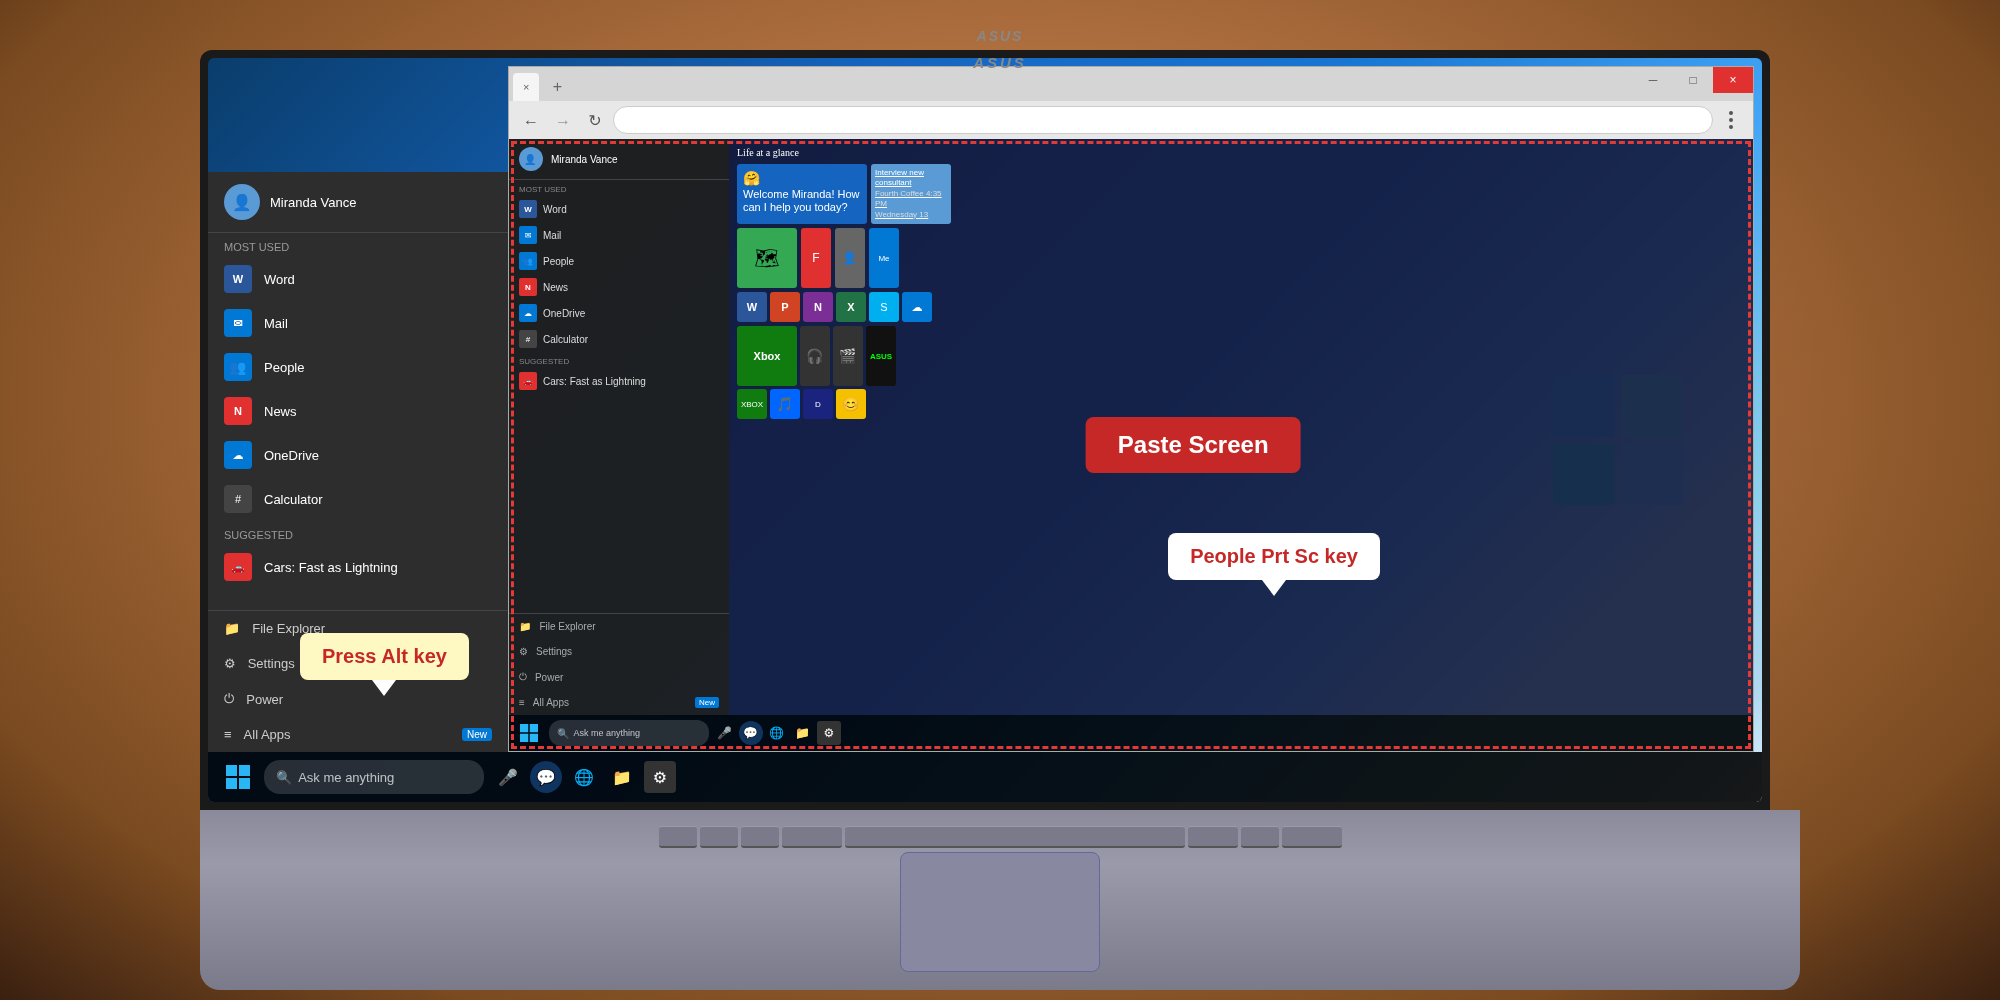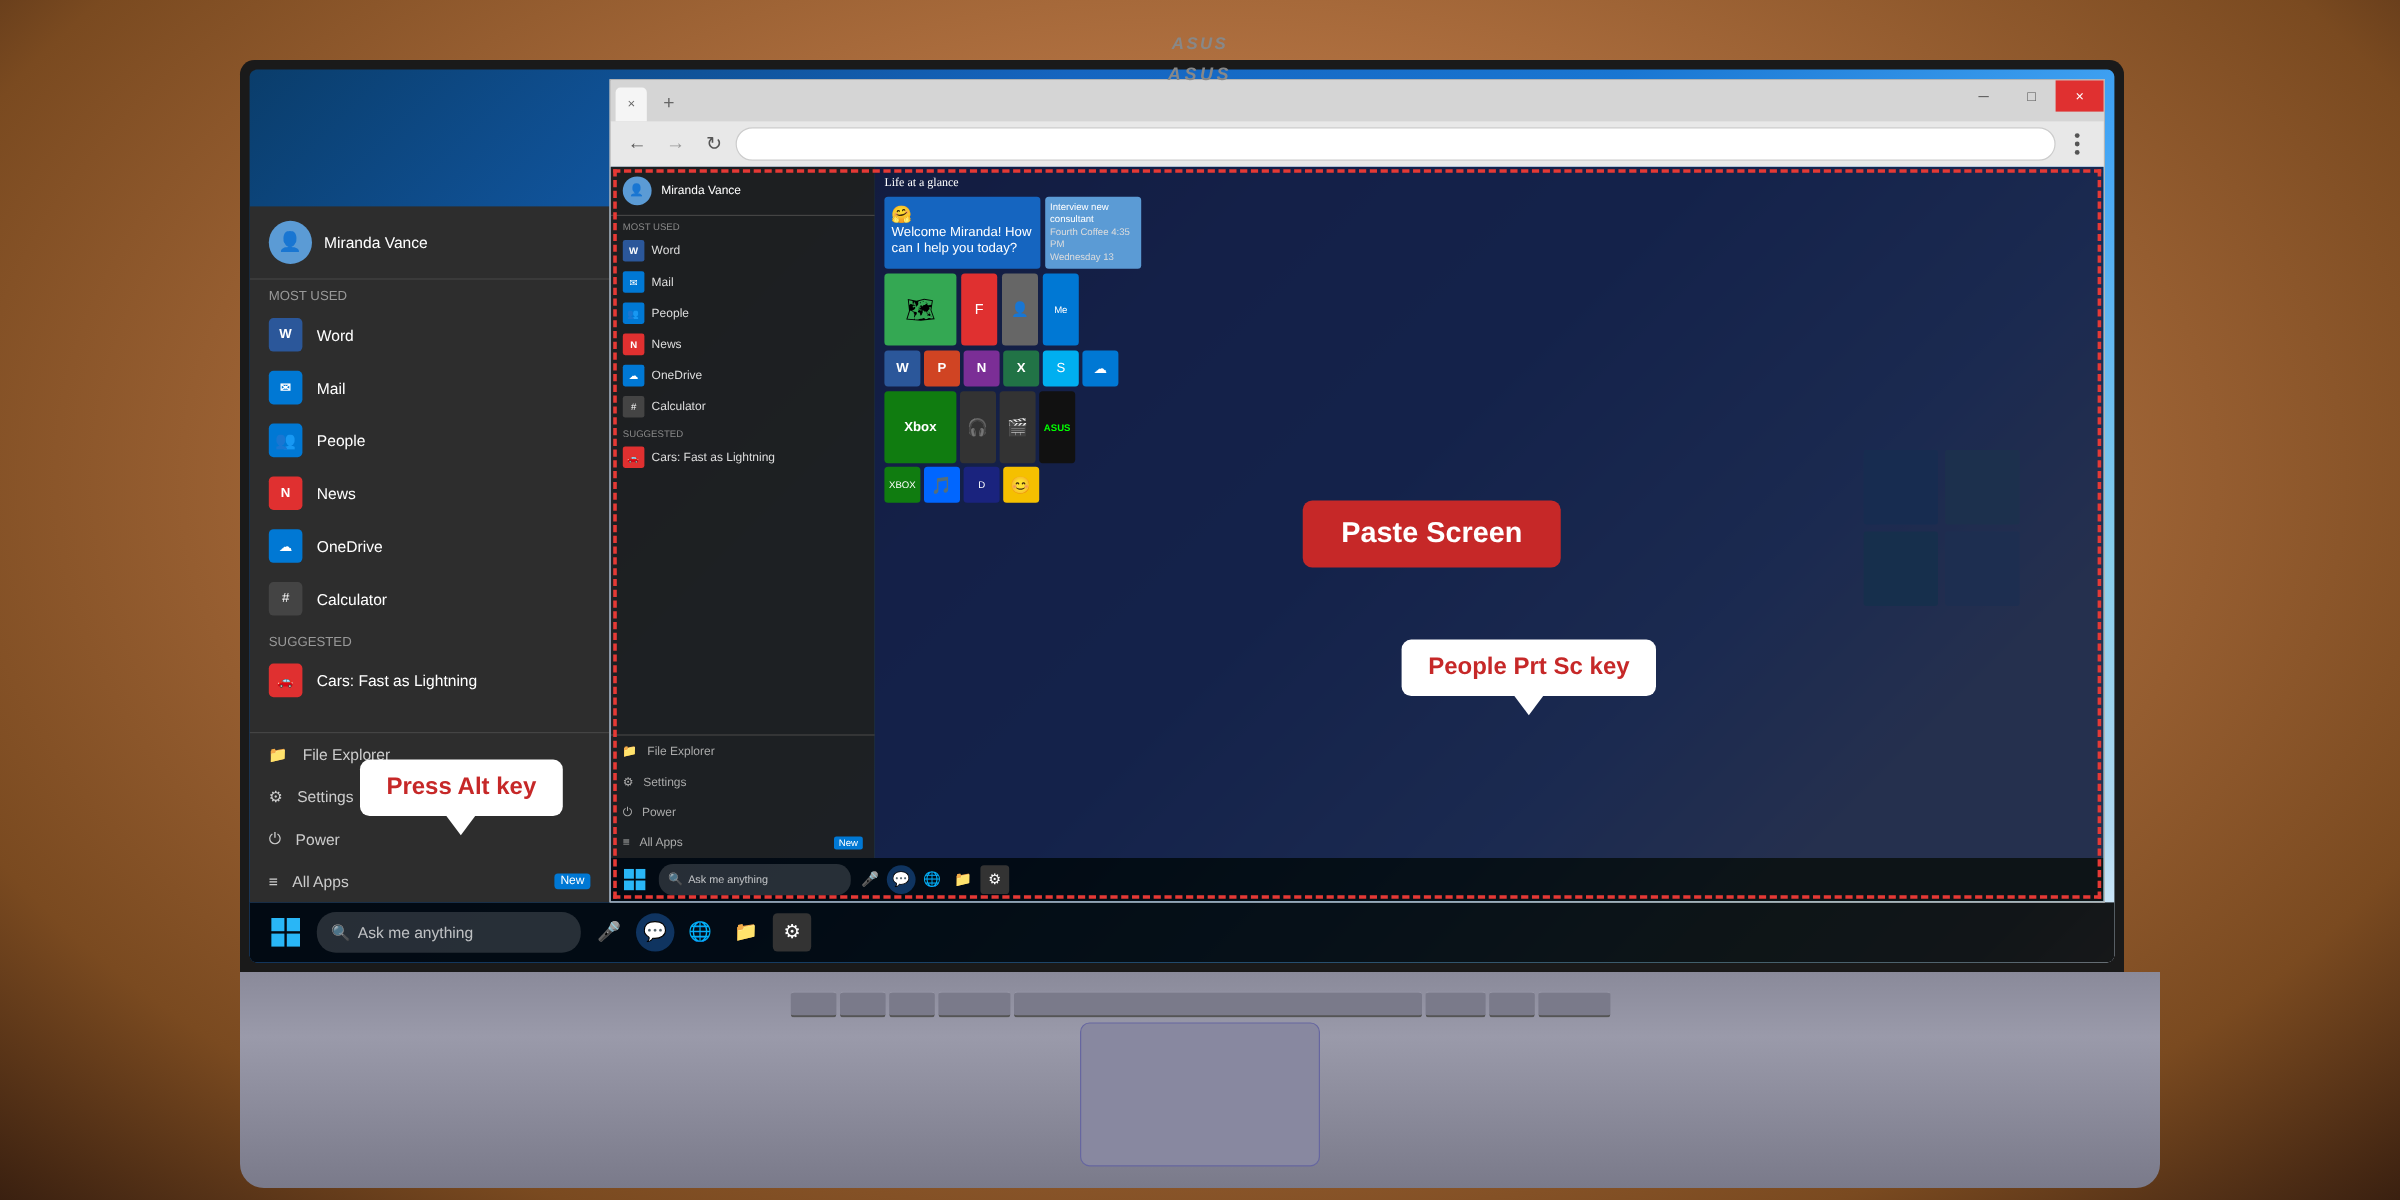--- a/index.html
+++ b/index.html
@@ -339,21 +339,21 @@
         <div style="position:absolute; top:0; left:220px; right:0; bottom:36px; background:rgba(20,20,50,0.85); padding:8px; overflow:hidden;">
           <div style="color:#fff; font-size:10px; margin-bottom:6px;font-family:Liberation Serif, serif;">Life at a glance</div>
 
           <div style="display:flex; gap:4px; margin-bottom:4px;">
 
             <div style="width:130px; height:60px; background:#1565c0; border-radius:3px; padding:6px; font-size:9px; color:#fff;">
               <div style="font-size:14px; margin-bottom:2px;">🤗</div>
               <div style="font-size:11px; line-height:1.2;">Welcome Miranda! How can I help you today?</div>
             </div>
 
-            <div style="width:80px; height:60px; background:#5b9bd5; border-radius:3px; padding:4px; font-size:8px; color:#fff; line-height:1.3;">
+            <div style="width:80px; height:60px; background:#5b9bd5; border-radius:3px; padding:4px; font-size:8px; color:#fff; line-height:1.3;text-decoration:underline;">
               <div>Interview new consultant</div>
               <div style="font-size:8px; color:#ddd;">Fourth Coffee 4:35 PM</div>
               <div style="font-size:8px; color:#ddd;">Wednesday 13</div>
             </div>
           </div>
 
           <div style="display:flex; gap:4px; margin-bottom:4px;">
             <div style="width:60px; height:60px; background:#34a853; border-radius:3px; display:flex; align-items:center; justify-content:center; font-size:20px;">🗺</div>
             <div style="width:30px; height:60px; background:#e03030; border-radius:3px; display:flex; align-items:center; justify-content:center; font-size:12px; color:#fff;">F</div>
             <div style="width:30px; height:60px; background:#666; border-radius:3px; display:flex; align-items:center; justify-content:center; font-size:12px;">👤</div>
@@ -424,21 +424,21 @@
       <div style="height:22px; min-width:32px; background:#7a7a8a; border-radius:3px; border-top:1px solid #9a9aaa; border-bottom:2px solid #555; flex:1; max-width:38px;"></div>
       <div style="height:22px; min-width:44px; background:#7a7a8a; border-radius:3px; border-top:1px solid #9a9aaa; border-bottom:2px solid #555; flex:1.5; max-width:60px;"></div>
     </div>
   </div>
 
   <div style="position:absolute; bottom:18px; left:50%; transform:translateX(-50%); width:200px; height:120px; background:#8888a0; border-radius:8px; border:1px solid #6666a0;"></div>
 </div>
 
 <div style="position:absolute; top:54px; left:50%; transform:translateX(-50%); color:#888; font-size:15px; font-style:italic; font-weight:bold; letter-spacing:3px; z-index:300;">ASUS</div>
 
-<div style="position:absolute; bottom:320px; left:300px; background:#ffffff; border-radius:8px; padding:12px 22px; z-index:500;">
+<div style="position:absolute; bottom:320px; left:300px; background:#fef9c3; border-radius:8px; padding:12px 22px; z-index:500;">
   <span style="color:#c62828; font-size:20px; font-weight:bold;">Press Alt key</span>
   
   <div style="position:absolute; top:100%; left:50%; transform:translateX(-50%); width:0; height:0; border-left:12px solid transparent; border-right:12px solid transparent; border-top:16px solid #fff;"></div>
 </div>
 
 <div style="position:absolute; bottom:420px; right:620px; background:#fff; border-radius:8px; padding:12px 22px; z-index:500;">
   <span style="color:#c62828; font-size:20px; font-weight:bold;">People Prt Sc key</span>
   
   <div style="position:absolute; top:100%; left:50%; transform:translateX(-50%); width:0; height:0; border-left:12px solid transparent; border-right:12px solid transparent; border-top:16px solid #fff;"></div>
 </div>

